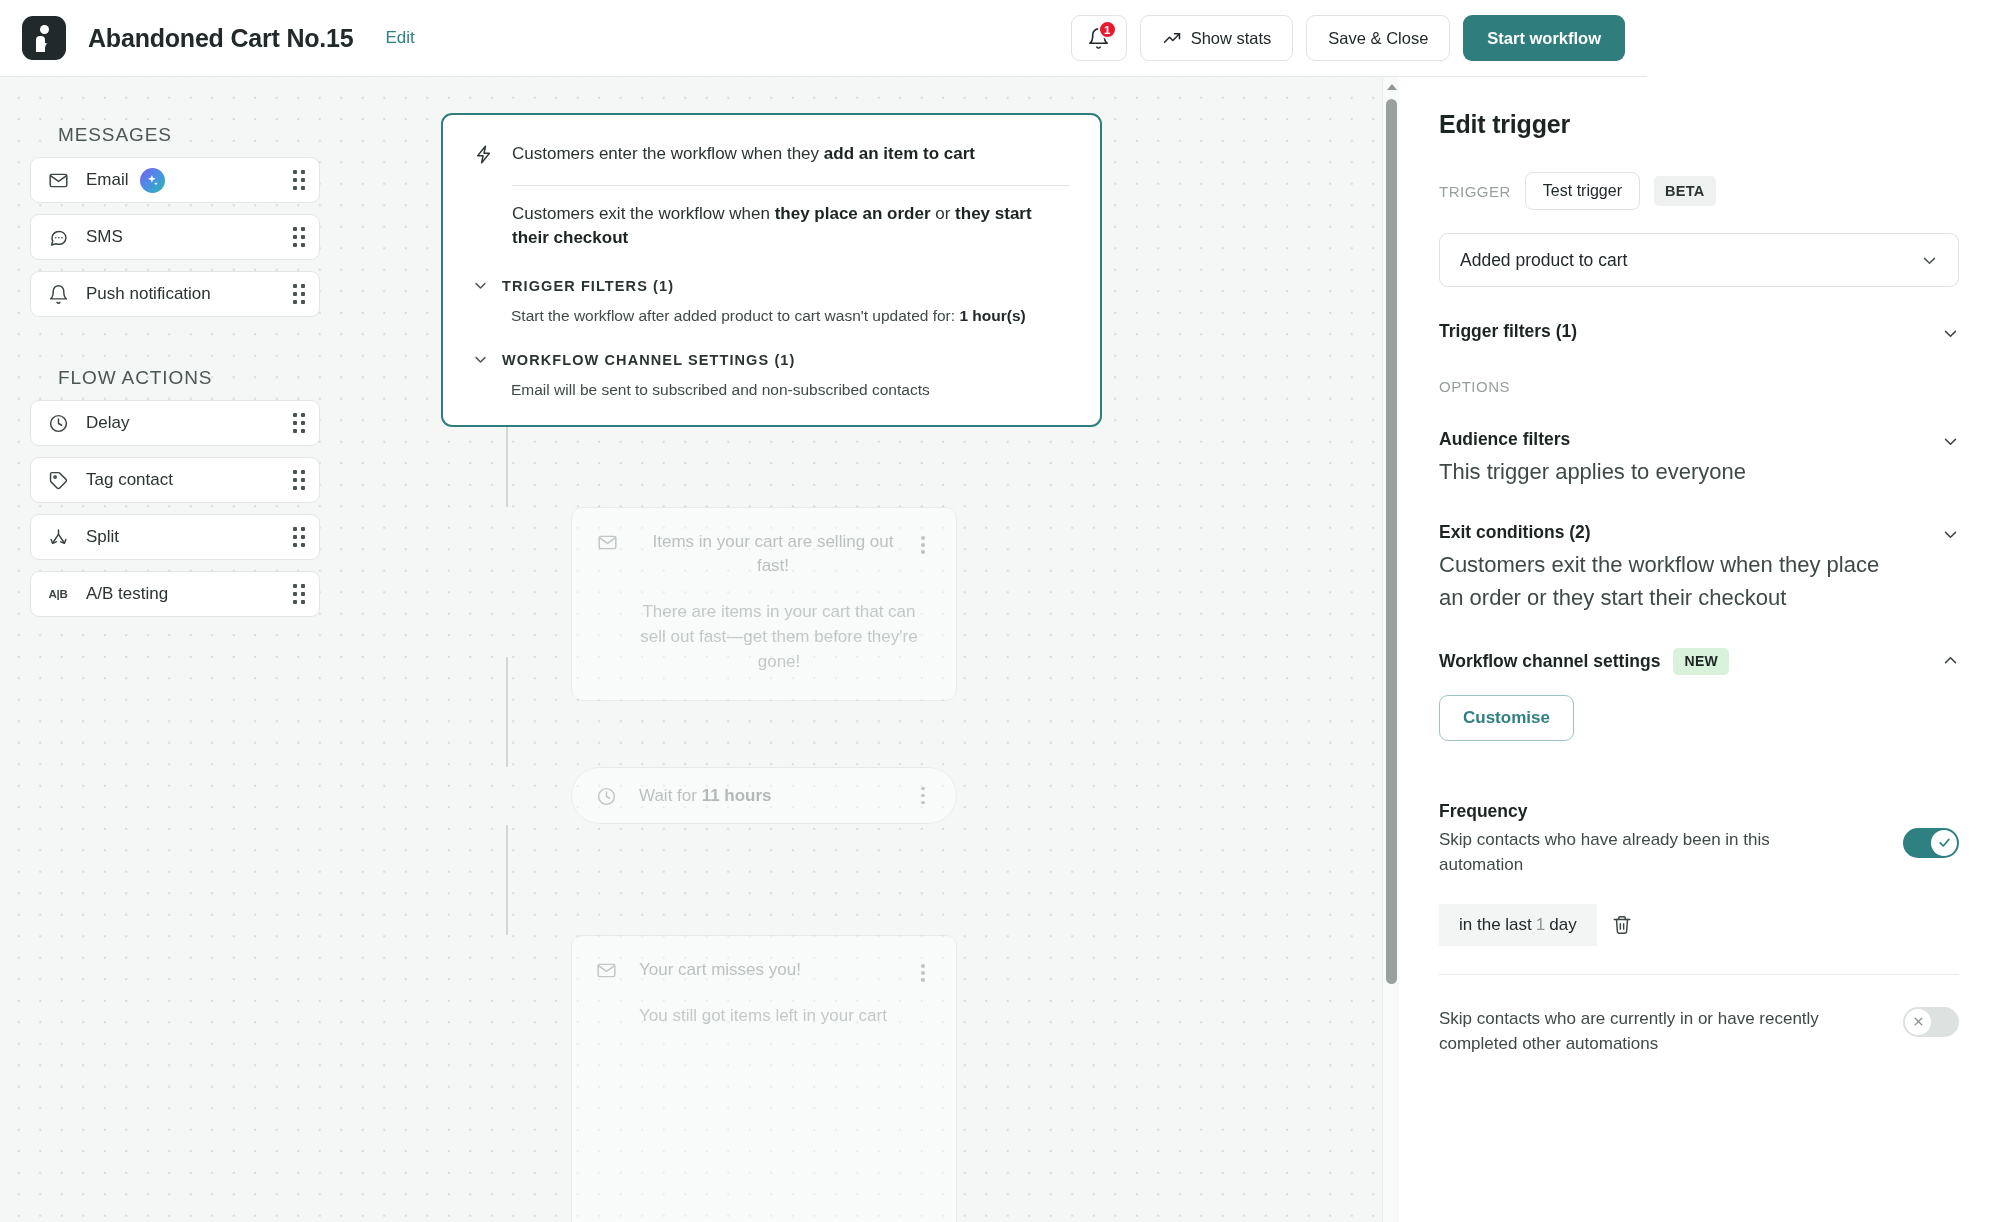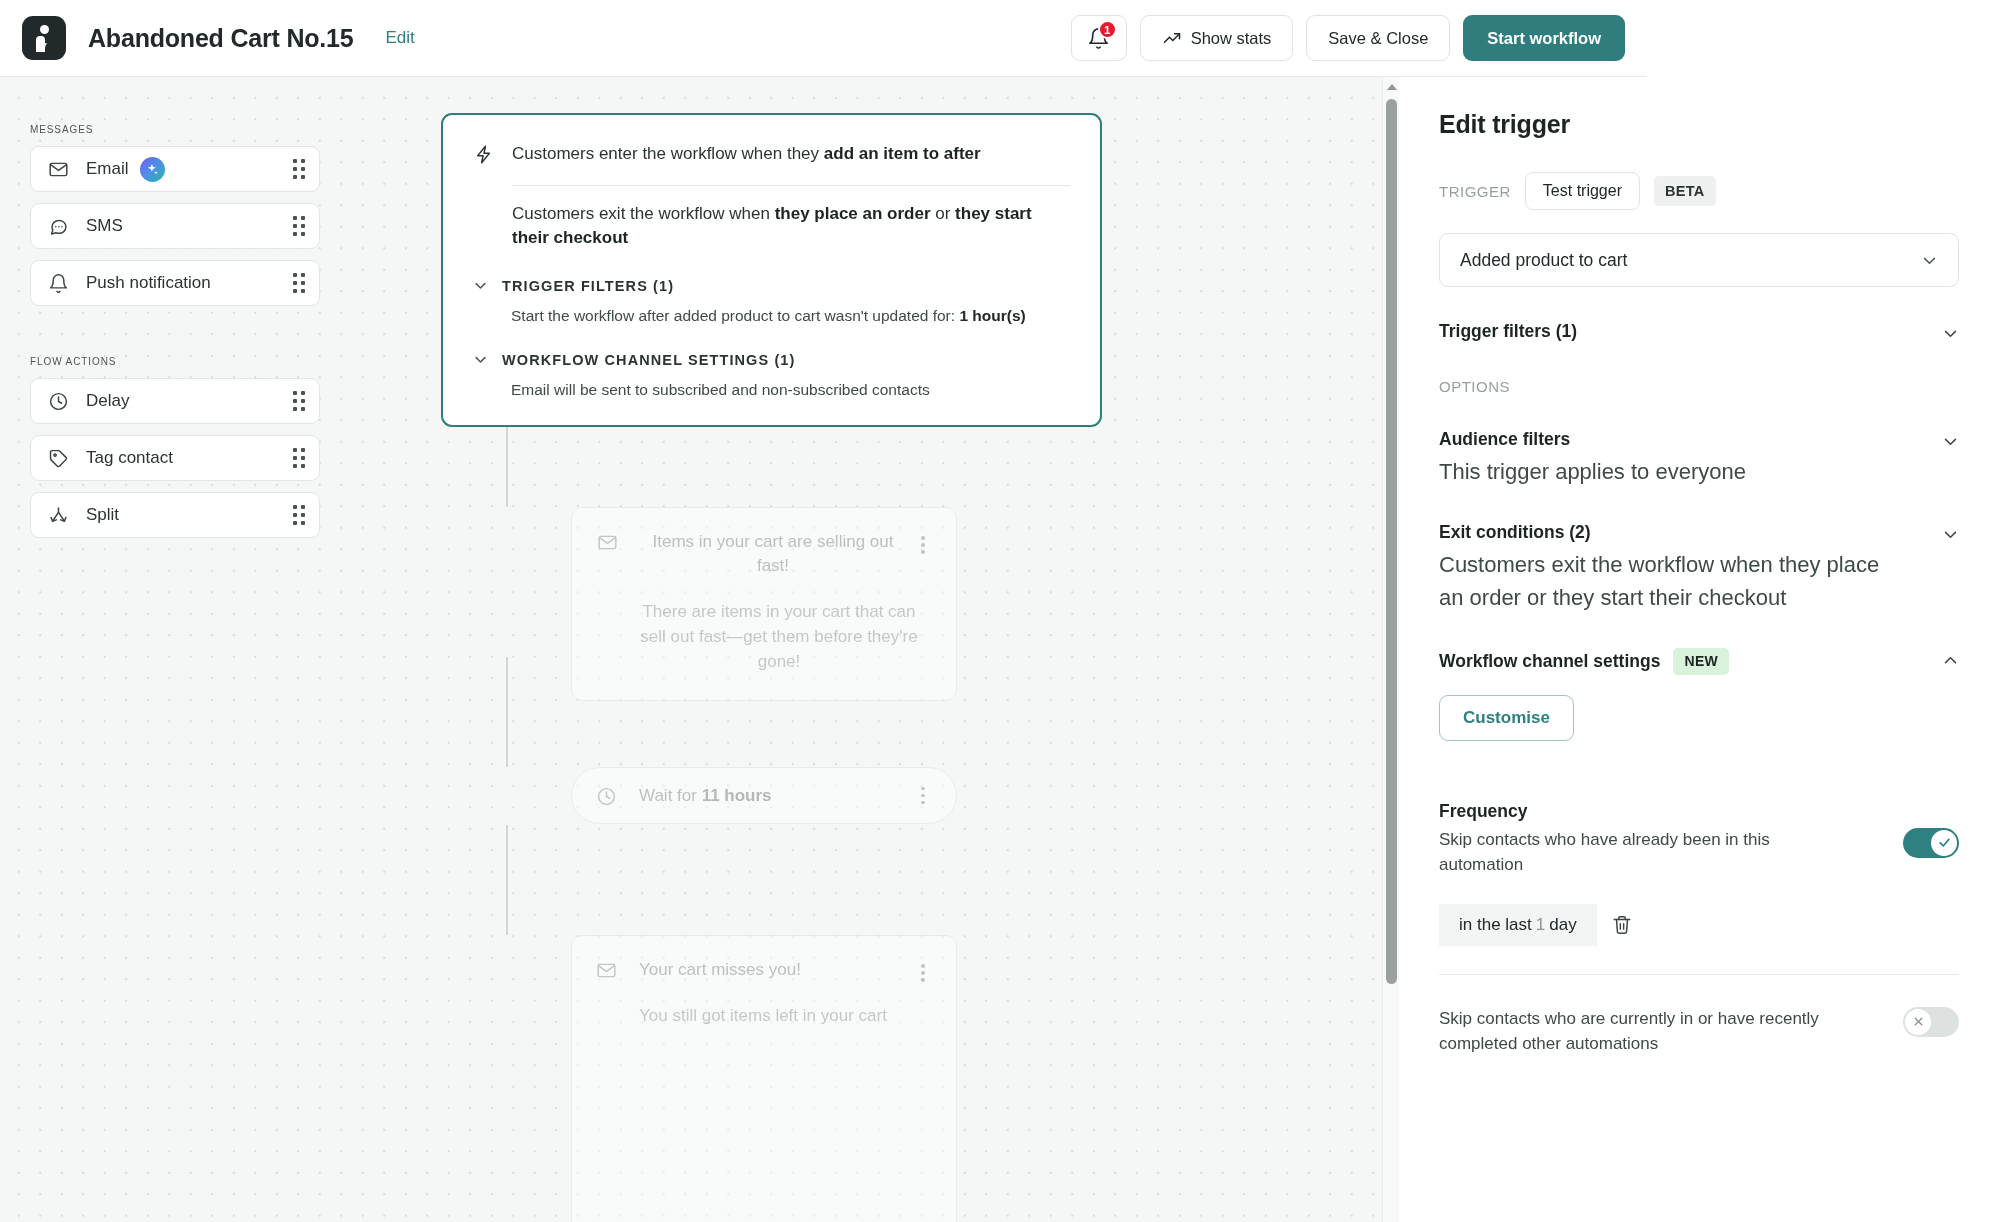--- a/index.html
+++ b/index.html
@@ -83,22 +83,23 @@
     background-color: #f4f7f6;
     background-image: radial-gradient(circle, #d3dbd8 1.2px, transparent 1.3px);
     background-size: 21.5px 21.5px;
     background-position: 8px 10px;
     overflow: hidden;
   }
 
   
   .palette { position: absolute; left: 30px; top: 0; width: 290px; }
   .palette-label {
-    font-size: 10px; letter-spacing: 0.9px; color: #4c5755; font-weight: 400;
+    font-size: 19px; letter-spacing: 0.9px; color: #4c5755; font-weight: 400;
     text-transform: uppercase;
+    margin-left: 28px;
   }
   .palette-item {
     margin-top: 11px; height: 46px; background: #fff;
     border: 1px solid #e2e7e5; border-radius: 9px;
     display: flex; align-items: center; padding: 0 14px 0 16px;
     cursor: grab;
   }
   .palette-item .pi-icon {
     width: 22px; height: 22px; flex: none; display: flex;
     align-items: center; justify-content: center; color: #3b4543;
@@ -425,37 +426,51 @@
       <span class="drag-dots">
         <i></i>
           <i></i>
           <i></i>
           <i></i>
           <i></i>
           <i></i>
       </span>
     </div>
 
+    <div class="palette-item">
+      <span class="pi-icon">
+        <span class="ab-text">A|B</span>
+      </span>
+      <span class="pi-label">A/B testing</span>
+      <span class="drag-dots">
+        <i></i>
+          <i></i>
+          <i></i>
+          <i></i>
+          <i></i>
+          <i></i>
+      </span>
+    </div>
   </div>
 
   <div class="flow">
 
     <div class="connector" style="top:325px; height:105px;"></div>
     <div class="connector" style="top:580px; height:110px;"></div>
     <div class="connector" style="top:748px; height:110px;"></div>
 
     <div class="trigger-card">
       <div class="trig-row1">
         <span class="bolt">
           <svg width="21" height="21" viewBox="0 0 24 24" fill="none" stroke="#2b3432" stroke-width="1.7" stroke-linecap="round" stroke-linejoin="round">
             <path d="M14.2 2.6L5.4 13.3h6.1l-1.6 8.1 8.8-10.7h-6.1z"></path>
           </svg>
         </span>
         <div class="trig-text">
-          <span>Customers enter the workflow when they </span><b>add an item to after</b>
+          <span>Customers enter the workflow when they </span><b>add an item to cart</b>
         </div>
       </div>
 
       <div class="trig-divider"></div>
 
       <div class="trig-sub trig-text">
         <span>Customers exit the workflow when </span><b>they place an order</b><span> or </span><b>they start their checkout</b>
       </div>
 
       <div class="sec-head">

